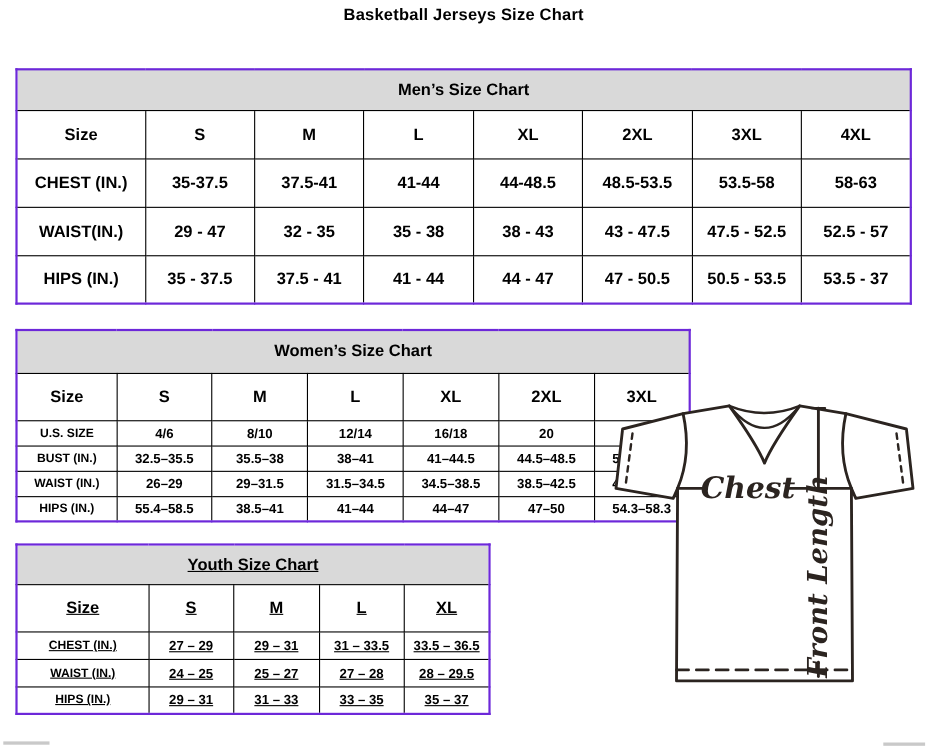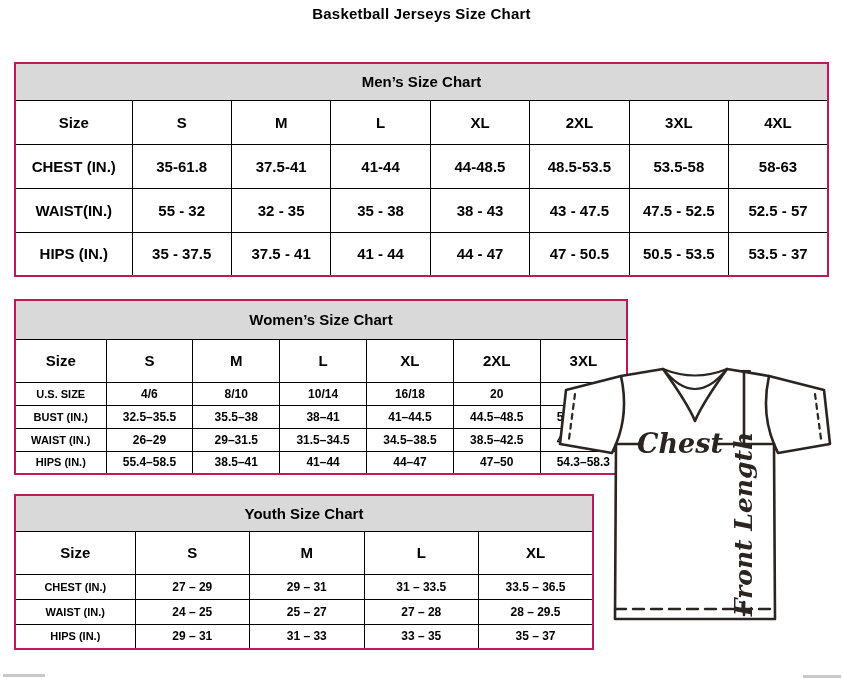--- a/index.html
+++ b/index.html
@@ -7,40 +7,40 @@
     width:843px;height:679px;position:relative;overflow:hidden;
     background:#ffffff;color:#000;
     font-family:"Liberation Sans",sans-serif;
   }
   .page-title{
     position:absolute;top:5px;left:0;width:100%;
     text-align:center;font-size:15px;font-weight:bold;letter-spacing:.2px;
   }
   table.size-table{
     position:absolute;border-collapse:collapse;table-layout:fixed;
-    border:2px solid #be185d;
+    border:2px solid #6d28d9;
   }
   table.size-table th, table.size-table td{
     border:1.5px solid #000;text-align:center;vertical-align:middle;
     padding:0;font-weight:bold;overflow:hidden;white-space:nowrap;
   }
   .caption-cell{font-size:15px;}
   
   #mens{left:14px;top:62px;width:815px;}
   #mens .caption-row{height:37px;}
   #mens .header-row{height:44px;font-size:15px;}
   #mens tbody tr{height:44px;font-size:15px;}
   
   #womens{left:14px;top:299px;width:614px;}
   #womens .caption-row{height:39px;}
   #womens .header-row{height:43px;font-size:15px;}
   #womens tbody tr{height:23px;font-size:12px;}
   #womens tbody .row-label{font-size:11px;margin-left:12px;}
   
-  #youth{left:14px;top:494px;width:580px;}
+  #youth{left:14px;top:494px;width:432px;text-decoration:underline;}
   #youth .caption-row{height:36px;}
   #youth .header-row{height:43px;font-size:15px;}
   #youth tbody tr{height:25px;font-size:12px;}
   #youth tbody .row-label{font-size:11px;}
 
   .jersey-diagram{position:absolute;left:558px;top:358px;width:283px;height:270px;}
   .jersey-diagram text{
     font-family:"DejaVu Serif","Liberation Serif",serif;
     font-style:italic;font-weight:bold;fill:#2b2420;
   }
@@ -75,31 +75,31 @@
         <th>L</th>
         <th>XL</th>
         <th>2XL</th>
         <th>3XL</th>
         <th>4XL</th>
       </tr>
   </thead>
   <tbody>
       <tr>
         <td class="row-label">CHEST (IN.)</td>
-        <td>35-61.8</td>
+        <td>35-37.5</td>
         <td>37.5-41</td>
         <td>41-44</td>
         <td>44-48.5</td>
         <td>48.5-53.5</td>
         <td>53.5-58</td>
         <td>58-63</td>
       </tr>
       <tr>
         <td class="row-label">WAIST(IN.)</td>
-        <td>55 - 32</td>
+        <td>29 - 47</td>
         <td>32 - 35</td>
         <td>35 - 38</td>
         <td>38 - 43</td>
         <td>43 - 47.5</td>
         <td>47.5 - 52.5</td>
         <td>52.5 - 57</td>
       </tr>
       <tr>
         <td class="row-label">HIPS (IN.)</td>
         <td>35 - 37.5</td>
@@ -135,21 +135,21 @@
         <th>XL</th>
         <th>2XL</th>
         <th>3XL</th>
       </tr>
   </thead>
   <tbody>
       <tr>
         <td class="row-label">U.S. SIZE</td>
         <td>4/6</td>
         <td>8/10</td>
-        <td>10/14</td>
+        <td>12/14</td>
         <td>16/18</td>
         <td>20</td>
         <td>22</td>
       </tr>
       <tr>
         <td class="row-label">BUST (IN.)</td>
         <td>32.5–35.5</td>
         <td>35.5–38</td>
         <td>38–41</td>
         <td>41–44.5</td>

